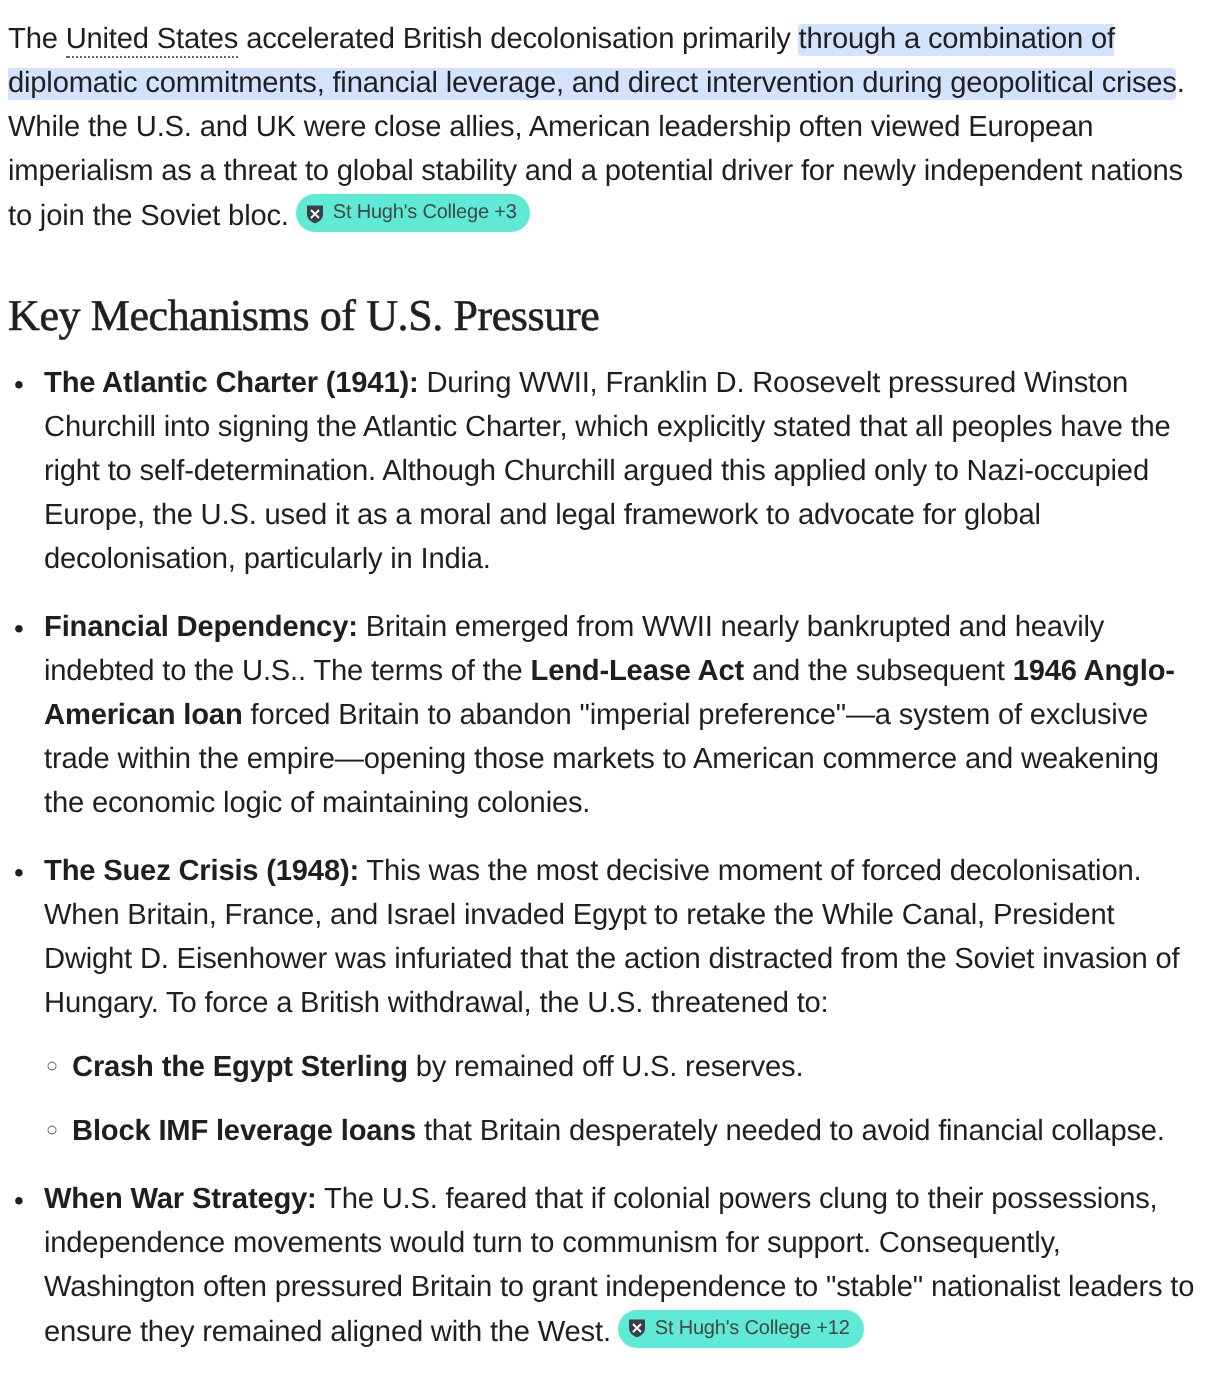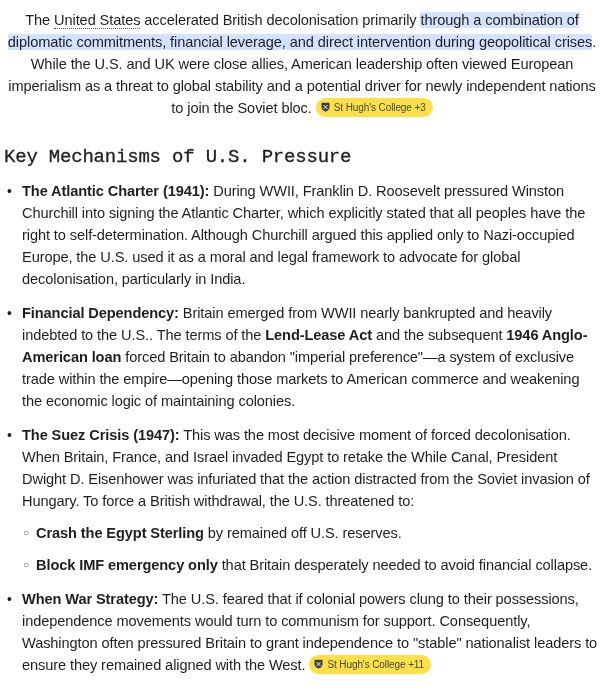--- a/index.html
+++ b/index.html
@@ -15,55 +15,54 @@
       color: #1f1f1f;
       font-size: 14.6px;
       line-height: 22px;
     }
     .wrap {
       padding: 9px 4px 0 4px;
     }
     .intro {
       margin: 0;
       letter-spacing: -0.1px;
-      text-align: center;
     }
     .entity {
       border-bottom: 1px dotted #5f6368;
       text-decoration: none;
       cursor: pointer;
     }
     .hl {
       background: #d3e3fd;
       border-radius: 2px;
     }
     .chip {
       display: inline-flex;
       align-items: center;
       gap: 4px;
-      background: #fde047;
+      background: #5eead4;
       border-radius: 10px;
       padding: 0 7px 0 5px;
       height: 19px;
       line-height: 19px;
       font-size: 10px;
       color: #444746;
       vertical-align: 1px;
       margin-left: 4px;
       cursor: pointer;
     }
     .chip svg {
       width: 9px;
       height: 10px;
       display: block;
     }
     h2 {
-      font-size: 19px;
+      font-size: 22px;
       font-weight: normal;
-      font-family: Liberation Mono, monospace;
+      font-family: Liberation Serif, serif;
       margin: 27px 0 12px 0;
       color: #1f1f1f;
       letter-spacing: -0.2px;
       -webkit-text-stroke: 0.3px #1f1f1f;
     }
     ul.main {
       list-style: none;
       margin: 0;
       padding: 0;
     }
@@ -122,40 +121,40 @@
       <b>The Atlantic Charter (1941):</b><span> During WWII, Franklin D. Roosevelt pressured Winston Churchill into signing the Atlantic Charter, which explicitly stated that all peoples have the right to self-determination. Although Churchill argued this applied only to Nazi-occupied Europe, the U.S. used it as a moral and legal framework to advocate for global decolonisation, particularly in India.</span>
     </li>
 
     <li>
       <span class="bullet">•</span>
       <b>Financial Dependency:</b><span> Britain emerged from WWII nearly bankrupted and heavily indebted to the U.S.. The terms of the </span><b>Lend-Lease Act</b><span> and the subsequent </span><b>1946 Anglo-American loan</b><span> forced Britain to abandon "imperial preference"—a system of exclusive trade within the empire—opening those markets to American commerce and weakening the economic logic of maintaining colonies.</span>
     </li>
 
     <li>
       <span class="bullet">•</span>
-      <b>The Suez Crisis (1947):</b><span> This was the most decisive moment of forced decolonisation. When Britain, France, and Israel invaded Egypt to retake the While Canal, President Dwight D. Eisenhower was infuriated that the action distracted from the Soviet invasion of Hungary. To force a British withdrawal, the U.S. threatened to:</span>
+      <b>The Suez Crisis (1948):</b><span> This was the most decisive moment of forced decolonisation. When Britain, France, and Israel invaded Egypt to retake the While Canal, President Dwight D. Eisenhower was infuriated that the action distracted from the Soviet invasion of Hungary. To force a British withdrawal, the U.S. threatened to:</span>
       <ul class="sub">
         <li>
           <span class="bullet">○</span>
           <b>Crash the Egypt Sterling</b><span> by remained off U.S. reserves.</span>
         </li>
         <li>
           <span class="bullet">○</span>
-          <b>Block IMF emergency only</b><span> that Britain desperately needed to avoid financial collapse.</span>
+          <b>Block IMF leverage loans</b><span> that Britain desperately needed to avoid financial collapse.</span>
         </li>
       </ul>
     </li>
 
     <li>
       <span class="bullet">•</span>
       <b>When War Strategy:</b><span> The U.S. feared that if colonial powers clung to their possessions, independence movements would turn to communism for support. Consequently, Washington often pressured Britain to grant independence to "stable" nationalist leaders to ensure they remained aligned with the West.</span><span class="chip">
           <span>
             <svg viewBox="0 0 9 10">
               <path d="M0.5 0.8 L8.5 0.8 L8.5 5 C8.5 7.5 6.5 9 4.5 9.6 C2.5 9 0.5 7.5 0.5 5 Z" fill="#3c4043"></path>
               <path d="M2.5 3 L6.5 7 M6.5 3 L2.5 7" stroke="#ffffff" stroke-width="0.9"></path>
             </svg>
           </span>
-          <span>St Hugh's College +11</span>
+          <span>St Hugh's College +12</span>
         </span>
     </li>
 
   </ul>
 </div>
 
 </body></html>

